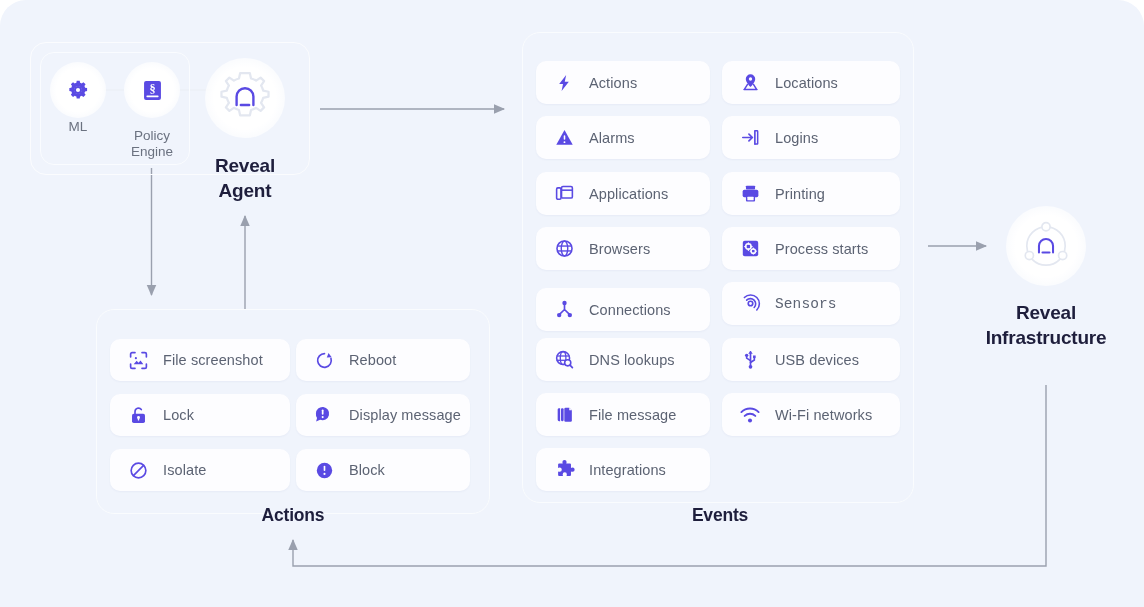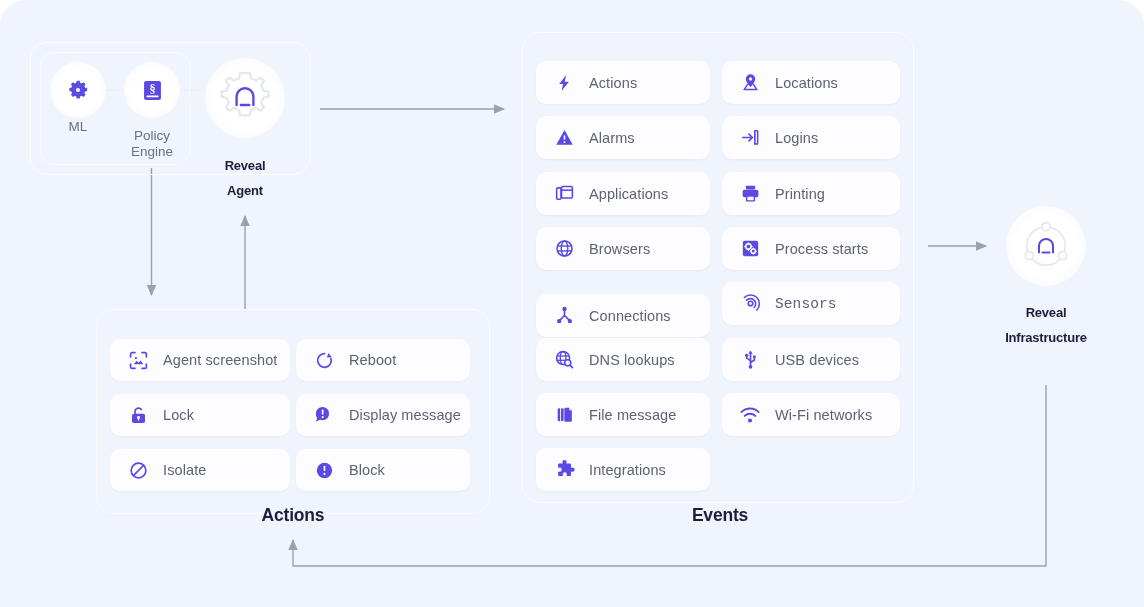--- a/index.html
+++ b/index.html
@@ -75,21 +75,21 @@
     position: absolute;
     text-align: center;
     font-size: 13.5px;
     color: #6B7280;
     line-height: 16px;
   }
   .bigcaption {
     position: absolute;
     text-align: center;
     font-weight: bold;
-    font-size: 13px;
+    font-size: 19px;
     color: #1E1E3C;
     line-height: 25px;
     letter-spacing: -.2px;
   }
   .sectiontitle {
     position: absolute;
     text-align: center;
     font-weight: bold;
     font-size: 17.5px;
     color: #1E1E3C;
@@ -164,21 +164,21 @@
   <div class="panel" style="left:96px; top:309px; width:394px; height:205px;"></div>
 
   <div class="tile" style="left:110px; top:339px; width:180px; height:42px;">
     <span class="ico">
       <svg width="21" height="21" viewBox="0 0 24 24">
         <path d="M3 8V4.6A1.6 1.6 0 0 1 4.6 3H8 M16 3h3.4A1.6 1.6 0 0 1 21 4.6V8 M21 16v3.4a1.6 1.6 0 0 1-1.6 1.6H16 M8 21H4.6A1.6 1.6 0 0 1 3 19.4V16" fill="none" stroke="#5A4AE3" stroke-width="1.9" stroke-linecap="round"></path>
         <path d="M6.5 16.2l3.4-3.8 2.1 2.3 2.3-2.8 3.2 4.3z" fill="#5A4AE3"></path>
         <circle cx="9" cy="9.3" r="1.25" fill="#5A4AE3"></circle>
       </svg>
     </span>
-    <span class="lbl">Agent screenshot</span>
+    <span class="lbl">File screenshot</span>
   </div>
 
   <div class="tile" style="left:296px; top:339px; width:174px; height:42px;text-align:right;">
     <span class="ico">
       <svg width="21" height="21" viewBox="0 0 24 24">
         <path d="M12 4.2 A7.8 7.8 0 1 0 19.4 9.6" fill="none" stroke="#5A4AE3" stroke-width="1.9" stroke-linecap="round"></path>
         <path d="M16.6 3.4 L20.2 8.2 L14.6 8.6 Z" fill="#5A4AE3"></path>
       </svg>
     </span>
     <span class="lbl">Reboot</span>
@@ -268,21 +268,21 @@
       <svg width="21" height="21" viewBox="0 0 24 24">
         <circle cx="12" cy="12" r="8.6" fill="none" stroke="#5A4AE3" stroke-width="1.8"></circle>
         <ellipse cx="12" cy="12" rx="3.7" ry="8.6" fill="none" stroke="#5A4AE3" stroke-width="1.6"></ellipse>
         <line x1="3.4" y1="9.2" x2="20.6" y2="9.2" stroke="#5A4AE3" stroke-width="1.6"></line>
         <line x1="3.4" y1="14.8" x2="20.6" y2="14.8" stroke="#5A4AE3" stroke-width="1.6"></line>
       </svg>
     </span>
     <span class="lbl">Browsers</span>
   </div>
 
-  <div class="tile" style="left:536px; top:294px; width:174px; height:43px;text-align:center;">
+  <div class="tile" style="left:536px; top:288px; width:174px; height:43px;text-align:center;">
     <span class="ico">
       <svg width="21" height="21" viewBox="0 0 24 24">
         <path d="M12 5.6 L12 12 M12 12 L6.6 17.2 M12 12 L17.4 17.2" stroke="#5A4AE3" stroke-width="1.9" fill="none" stroke-linecap="round"></path>
         <circle cx="12" cy="4.6" r="2.5" fill="#5A4AE3"></circle>
         <circle cx="5.9" cy="18.4" r="2.5" fill="#5A4AE3"></circle>
         <circle cx="18.1" cy="18.4" r="2.5" fill="#5A4AE3"></circle>
       </svg>
     </span>
     <span class="lbl">Connections</span>
   </div>

